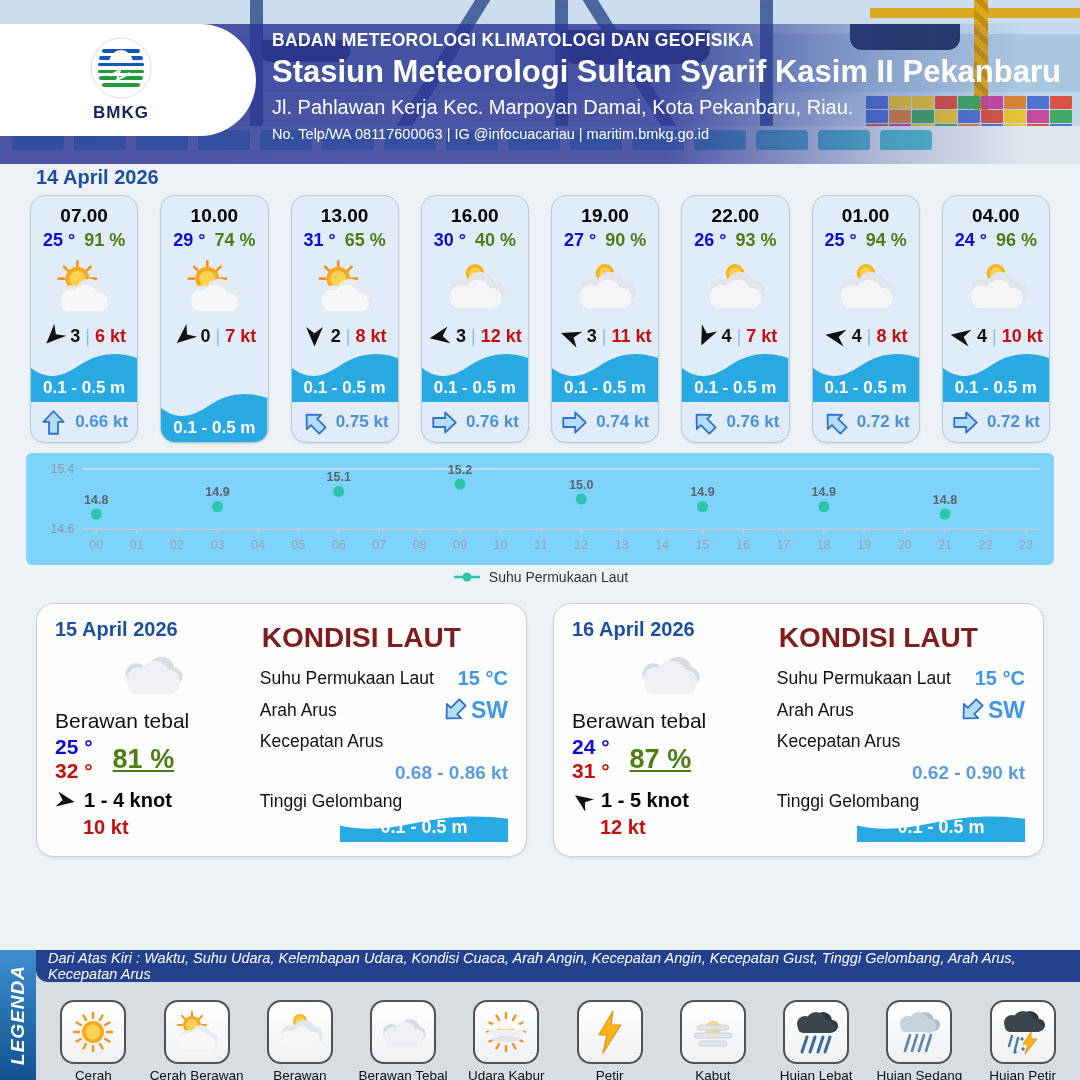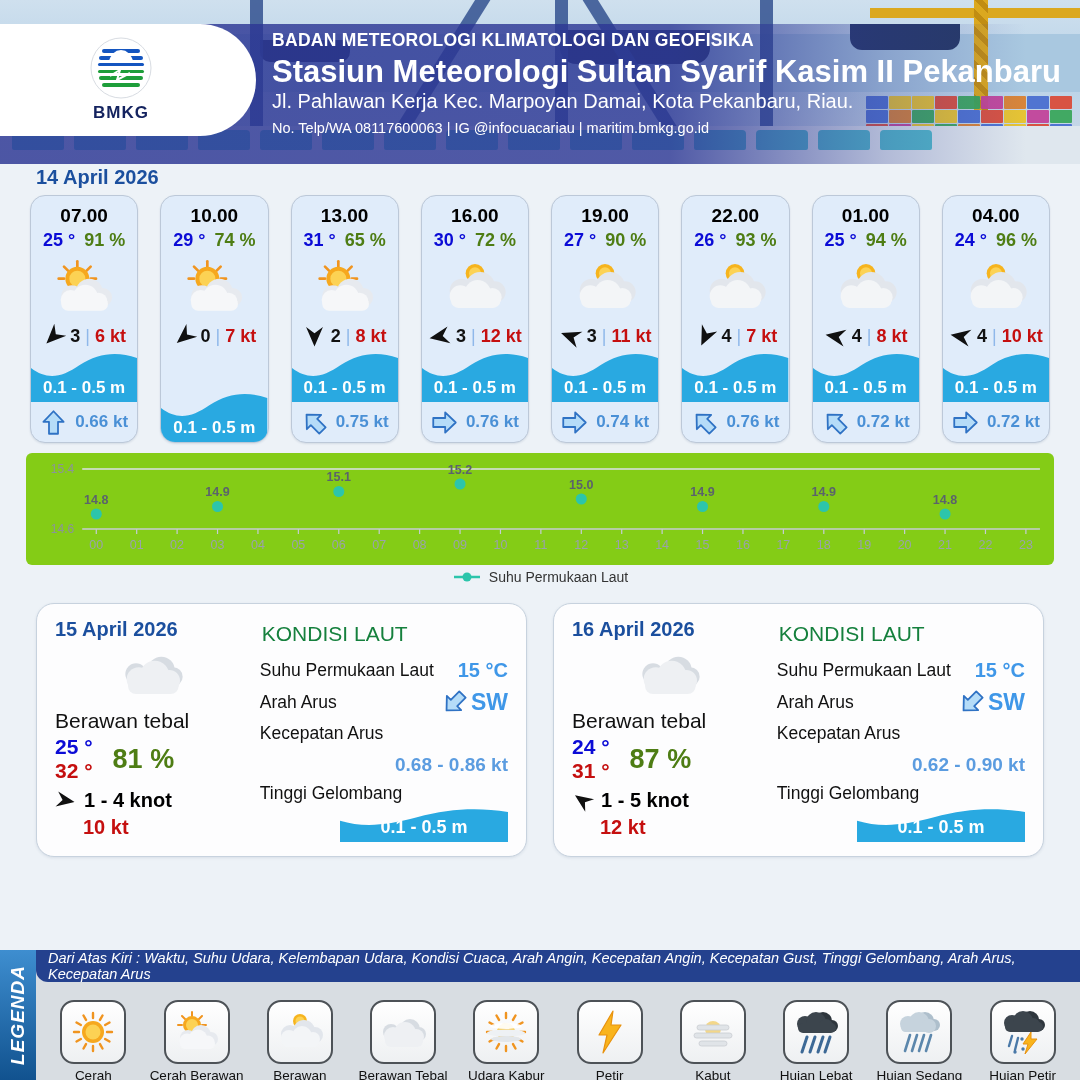--- a/index.html
+++ b/index.html
@@ -18,21 +18,21 @@
   .beam.d1{transform:rotate(32deg);}
   .beam.d2{transform:rotate(-32deg);}
   .chairs{position:absolute;left:0;bottom:0;width:100%;height:30px;background:#dfe7ee;display:flex;gap:10px;padding:4px 12px;}
   .chairs i{width:52px;height:20px;background:#53bccb;border-radius:4px 4px 2px 2px;}
   .hero-overlay{position:absolute;inset:24px 0 0 0;background:linear-gradient(90deg,rgba(44,54,148,.82) 0%,rgba(44,54,148,.80) 62%,rgba(44,54,148,.25) 82%,rgba(44,54,148,0) 95%);}
   .logo-pill{position:absolute;left:-54px;top:24px;width:310px;height:112px;background:#fff;border-radius:56px;display:flex;flex-direction:column;align-items:center;justify-content:center;padding-left:40px;box-sizing:border-box;}
   .logo-pill .logo-text{font-weight:bold;font-size:17px;color:#14235f;letter-spacing:1px;margin-top:4px;}
   .hero-text{position:absolute;left:272px;top:30px;color:#fff;}
   .hero-text .agency{font-size:17.5px;font-weight:bold;letter-spacing:.3px;}
   .hero-text .station{font-size:31px;font-weight:bold;margin-top:3px;}
-  .hero-text .address{font-size:20px;}
+  .hero-text .address{font-size:20px;margin-top:6px;}
   .hero-text .contact{font-size:14.5px;margin-top:7px;}
 
   
   .title-sec{text-align:center;padding-top:10px;height:104px;}
   .main-title{font-size:37px;font-weight:800;color:#1766ae;letter-spacing:.5px;
     text-shadow:-2px -2px 0 #fff,2px -2px 0 #fff,-2px 2px 0 #fff,2px 2px 0 #fff,0 -3px 0 #fff,0 3px 0 #fff,-3px 0 0 #fff,3px 0 0 #fff;}
   .sub-title{font-size:27px;font-weight:bold;color:#4aa0e2;margin-top:2px;}
   .valid-row{margin-top:8px;font-size:18px;color:#000;display:flex;justify-content:center;gap:90px;}
   .valid-row b{font-weight:bold;}
   .valid-row span.val{font-weight:normal;margin-left:6px;}
@@ -51,40 +51,40 @@
   .hc-wind .div{color:#8fb8ea;font-weight:normal;}
   .hc-wind .g{color:#c50f0f;}
   .wavebox{margin-top:auto;position:relative;height:54px;}
   .wavebox svg{position:absolute;inset:0;width:100%;height:100%;}
   .wave-text{position:absolute;left:0;right:0;bottom:4px;text-align:center;color:#fff;font-weight:bold;font-size:17px;}
   .hc-cur{height:40px;display:flex;align-items:center;justify-content:center;gap:8px;}
   .cur-val{font-size:17px;font-weight:bold;color:#4a90d6;}
 
   
   .chart-sec{margin:10px 26px 0;height:140px;}
-  .chart-wrap{background:#84cc16;border-radius:6px;}
+  .chart-wrap{background:#7dd3fc;border-radius:6px;}
   #sst-chart svg{display:block;width:100%;height:112px;}
   .chart-legend{display:flex;align-items:center;justify-content:center;gap:7px;margin-top:4px;font-size:14px;color:#333;}
 
   
   .daily{display:flex;gap:26px;margin:10px 36px 0;}
   .dcard{flex:1;background:#fdfdfe;border:1.5px solid #c7d2de;border-radius:18px;padding:14px 18px;display:flex;gap:10px;height:224px;box-shadow:0 1px 3px rgba(30,60,100,.10);}
   .d-left{width:43%;display:flex;flex-direction:column;}
   .d-date{font-size:20px;font-weight:bold;color:#1b4f9e;}
   .d-icon{height:66px;display:flex;align-items:center;justify-content:center;}
   .d-cond{font-size:21px;color:#111;margin-top:2px;}
   .d-temps{display:flex;align-items:center;gap:20px;margin-top:2px;}
   .d-temps .col{display:flex;flex-direction:column;line-height:1.15;}
   .tmin{color:#0b0bd6;font-weight:bold;font-size:21px;}
   .tmax{color:#c50f0f;font-weight:bold;font-size:21px;}
-  .dhum{color:#4e7d14;font-weight:bold;font-size:27px;}
+  .dhum{color:#4e7d14;font-weight:bold;font-size:27px;text-decoration:underline;}
   .d-wind{display:flex;align-items:center;gap:8px;font-size:20px;font-weight:bold;color:#000;margin-top:6px;}
   .d-gust{color:#c50f0f;font-weight:bold;font-size:20px;margin:4px 0 0 28px;}
   .d-right{flex:1;display:flex;flex-direction:column;}
-  .sea-title{font-size:21px;font-weight:normal;color:#15803d;margin:4px 0 6px 2px;}
+  .sea-title{font-size:28px;font-weight:bold;color:#7f1d1d;margin:4px 0 6px 2px;}
   .sea-row{display:flex;align-items:center;justify-content:space-between;font-size:17.5px;color:#111;margin-top:7px;}
   .sea-row .val{color:#3f97e8;font-weight:bold;font-size:20px;}
   .dirwrap{display:flex;align-items:center;gap:3px;}
   .dirwrap .val{font-size:23px;}
   .sea-speed{text-align:right;color:#5b9ce0;font-weight:bold;font-size:19px;margin-top:10px;}
   .d-waves{position:relative;width:168px;height:56px;margin-left:auto;margin-top:2px;}
   .d-waves svg{position:absolute;inset:0;width:100%;height:100%;}
   .d-waves .wave-text{font-size:18px;}
 
   
@@ -376,21 +376,21 @@
                 <path d="M12 2 L21 11.4 H16 V22 H8 V11.4 H3 Z" fill="#b5dcf8" stroke="#2f72c4" stroke-width="1.6" stroke-linejoin="round"></path>
               </svg>
             </span>
           <span class="cur-val">0.75 kt</span>
         </div>
       </div>
         <div class="hcard">
         <div class="hc-time">16.00</div>
         <div class="hc-th">
           <span class="t">30 °</span>
-          <span class="h">72 %</span>
+          <span class="h">40 %</span>
         </div>
         <div class="hc-icon">
             <span class="wicon lg">
               <svg viewBox="0 0 48 48">
                 <circle cx="24" cy="13" r="7" fill="#f6b41e"></circle>
                 <circle cx="24" cy="13" r="4.5" fill="#fcd254"></circle>
                 <g fill="#e2e6ec">
                   <circle cx="14" cy="26" r="9"></circle>
                   <circle cx="28" cy="23" r="11"></circle>
                   <circle cx="39" cy="27" r="8"></circle>

